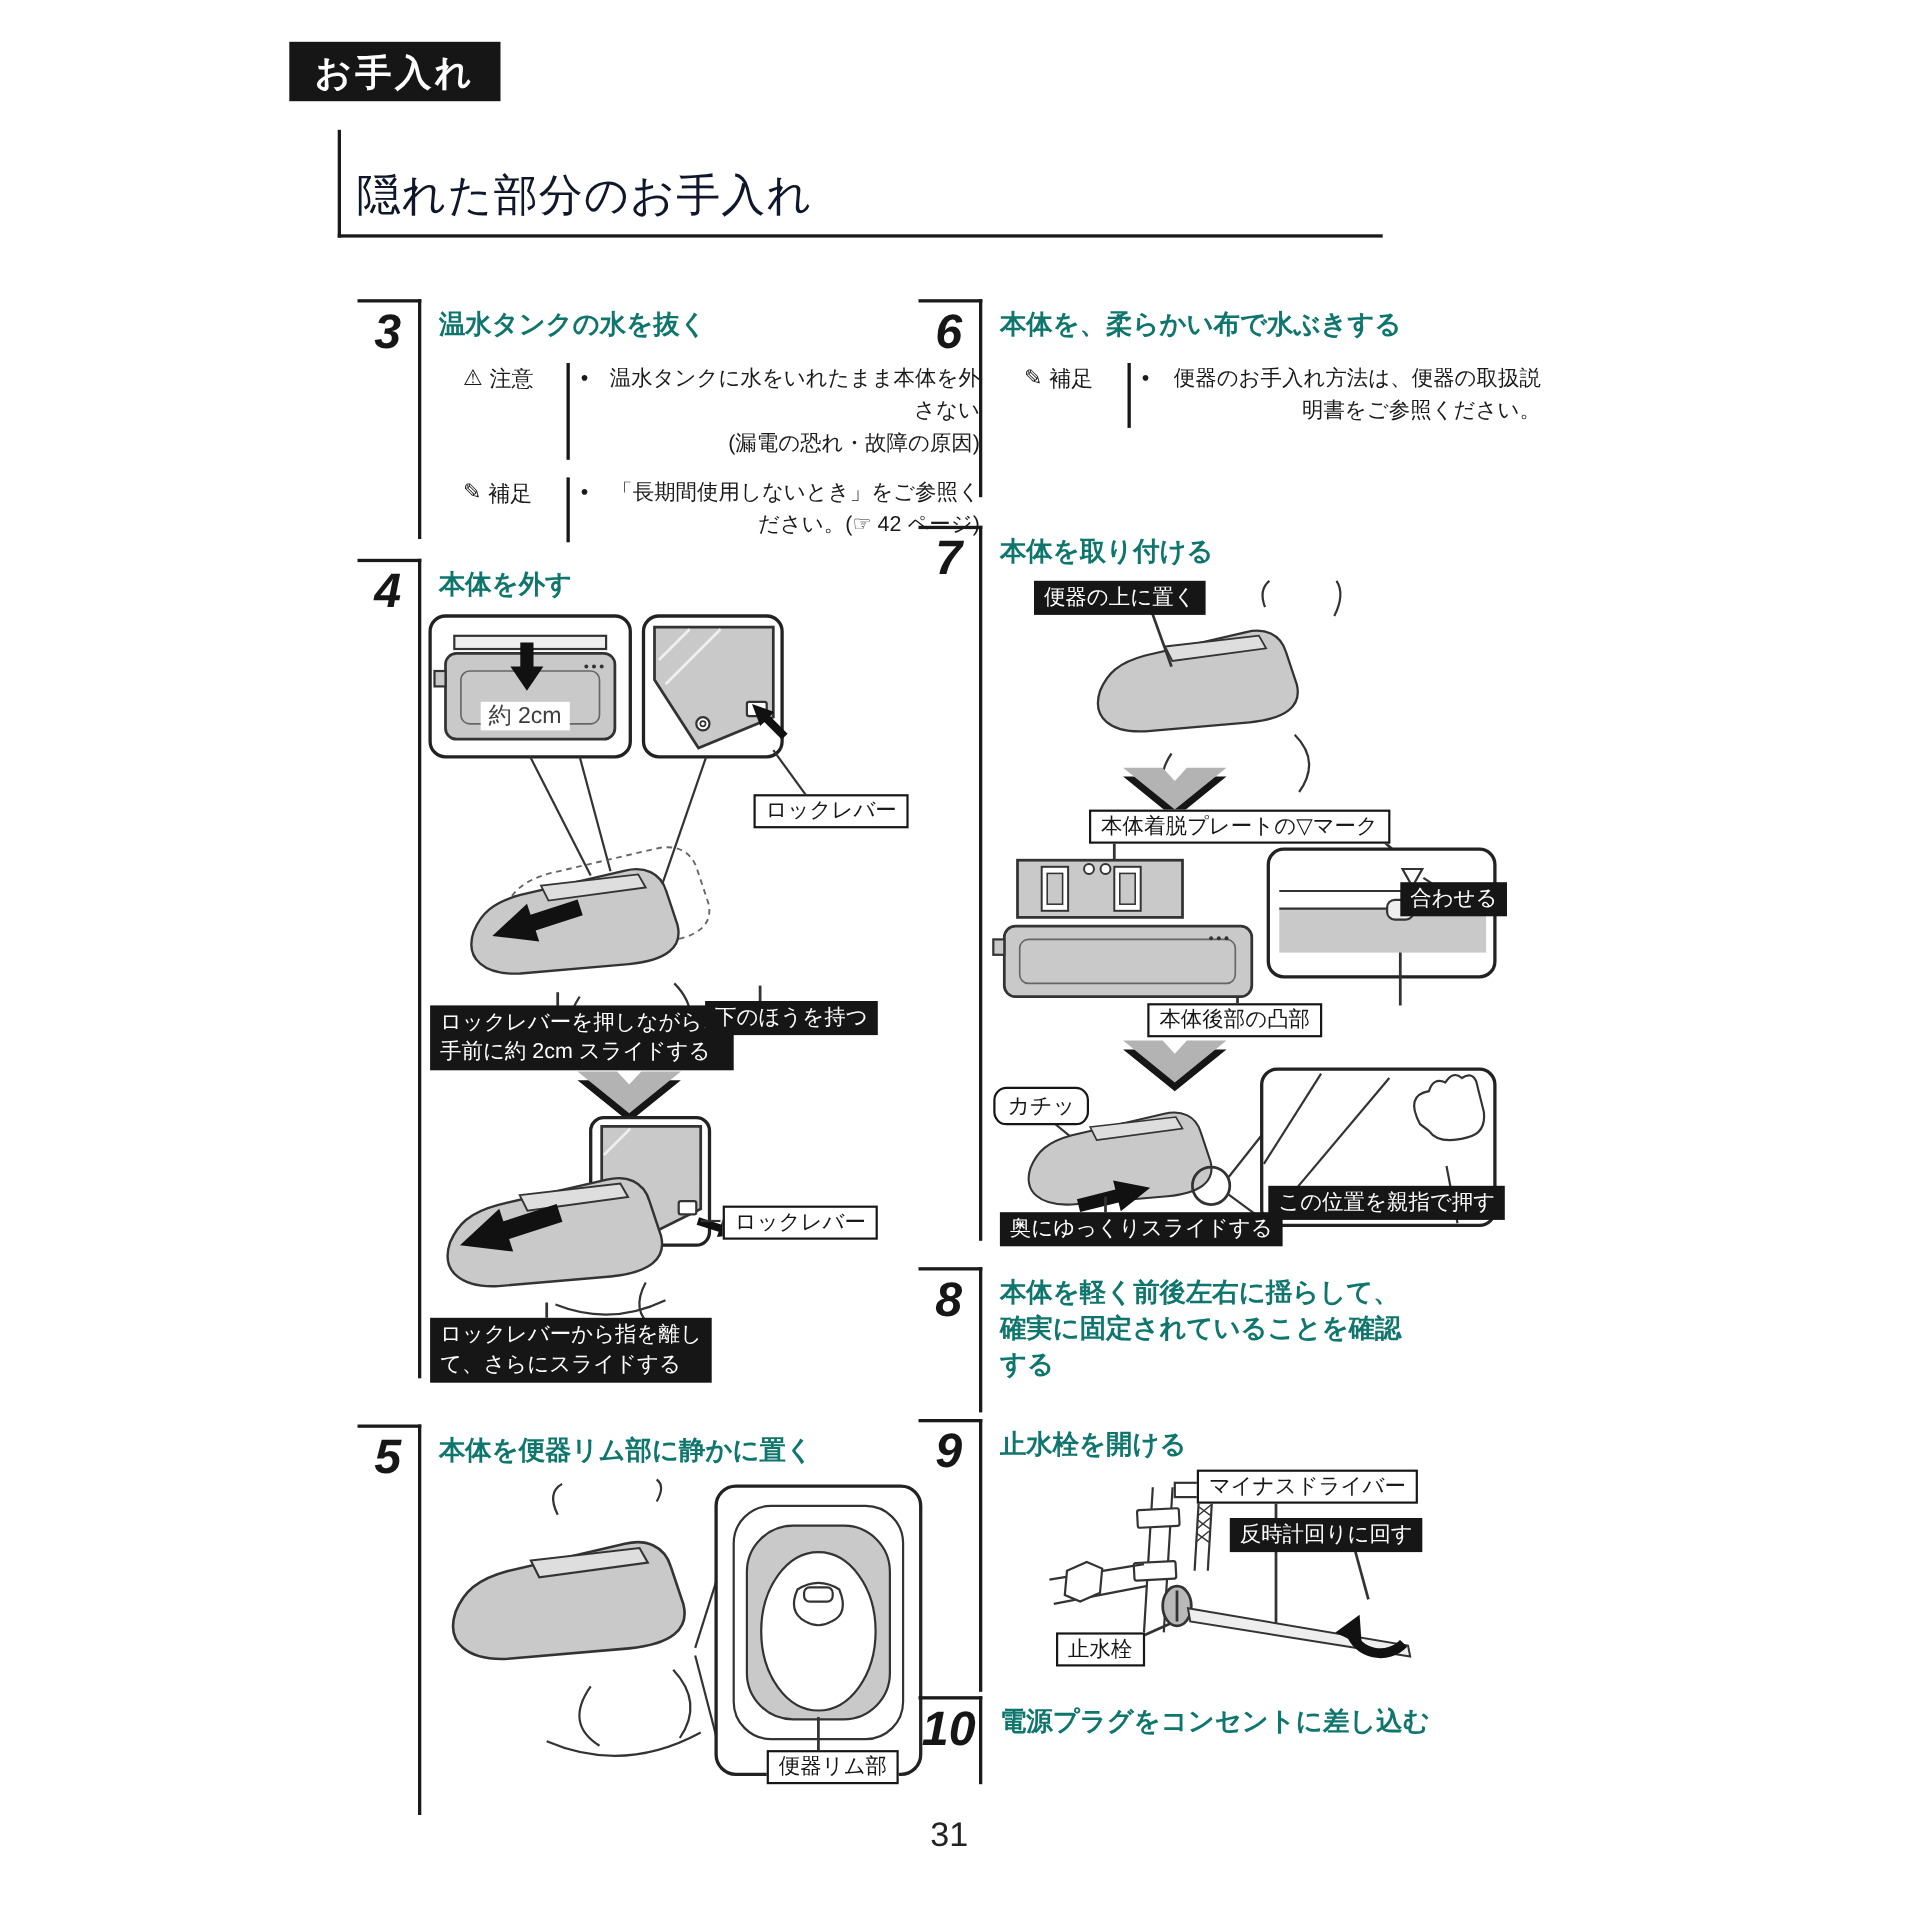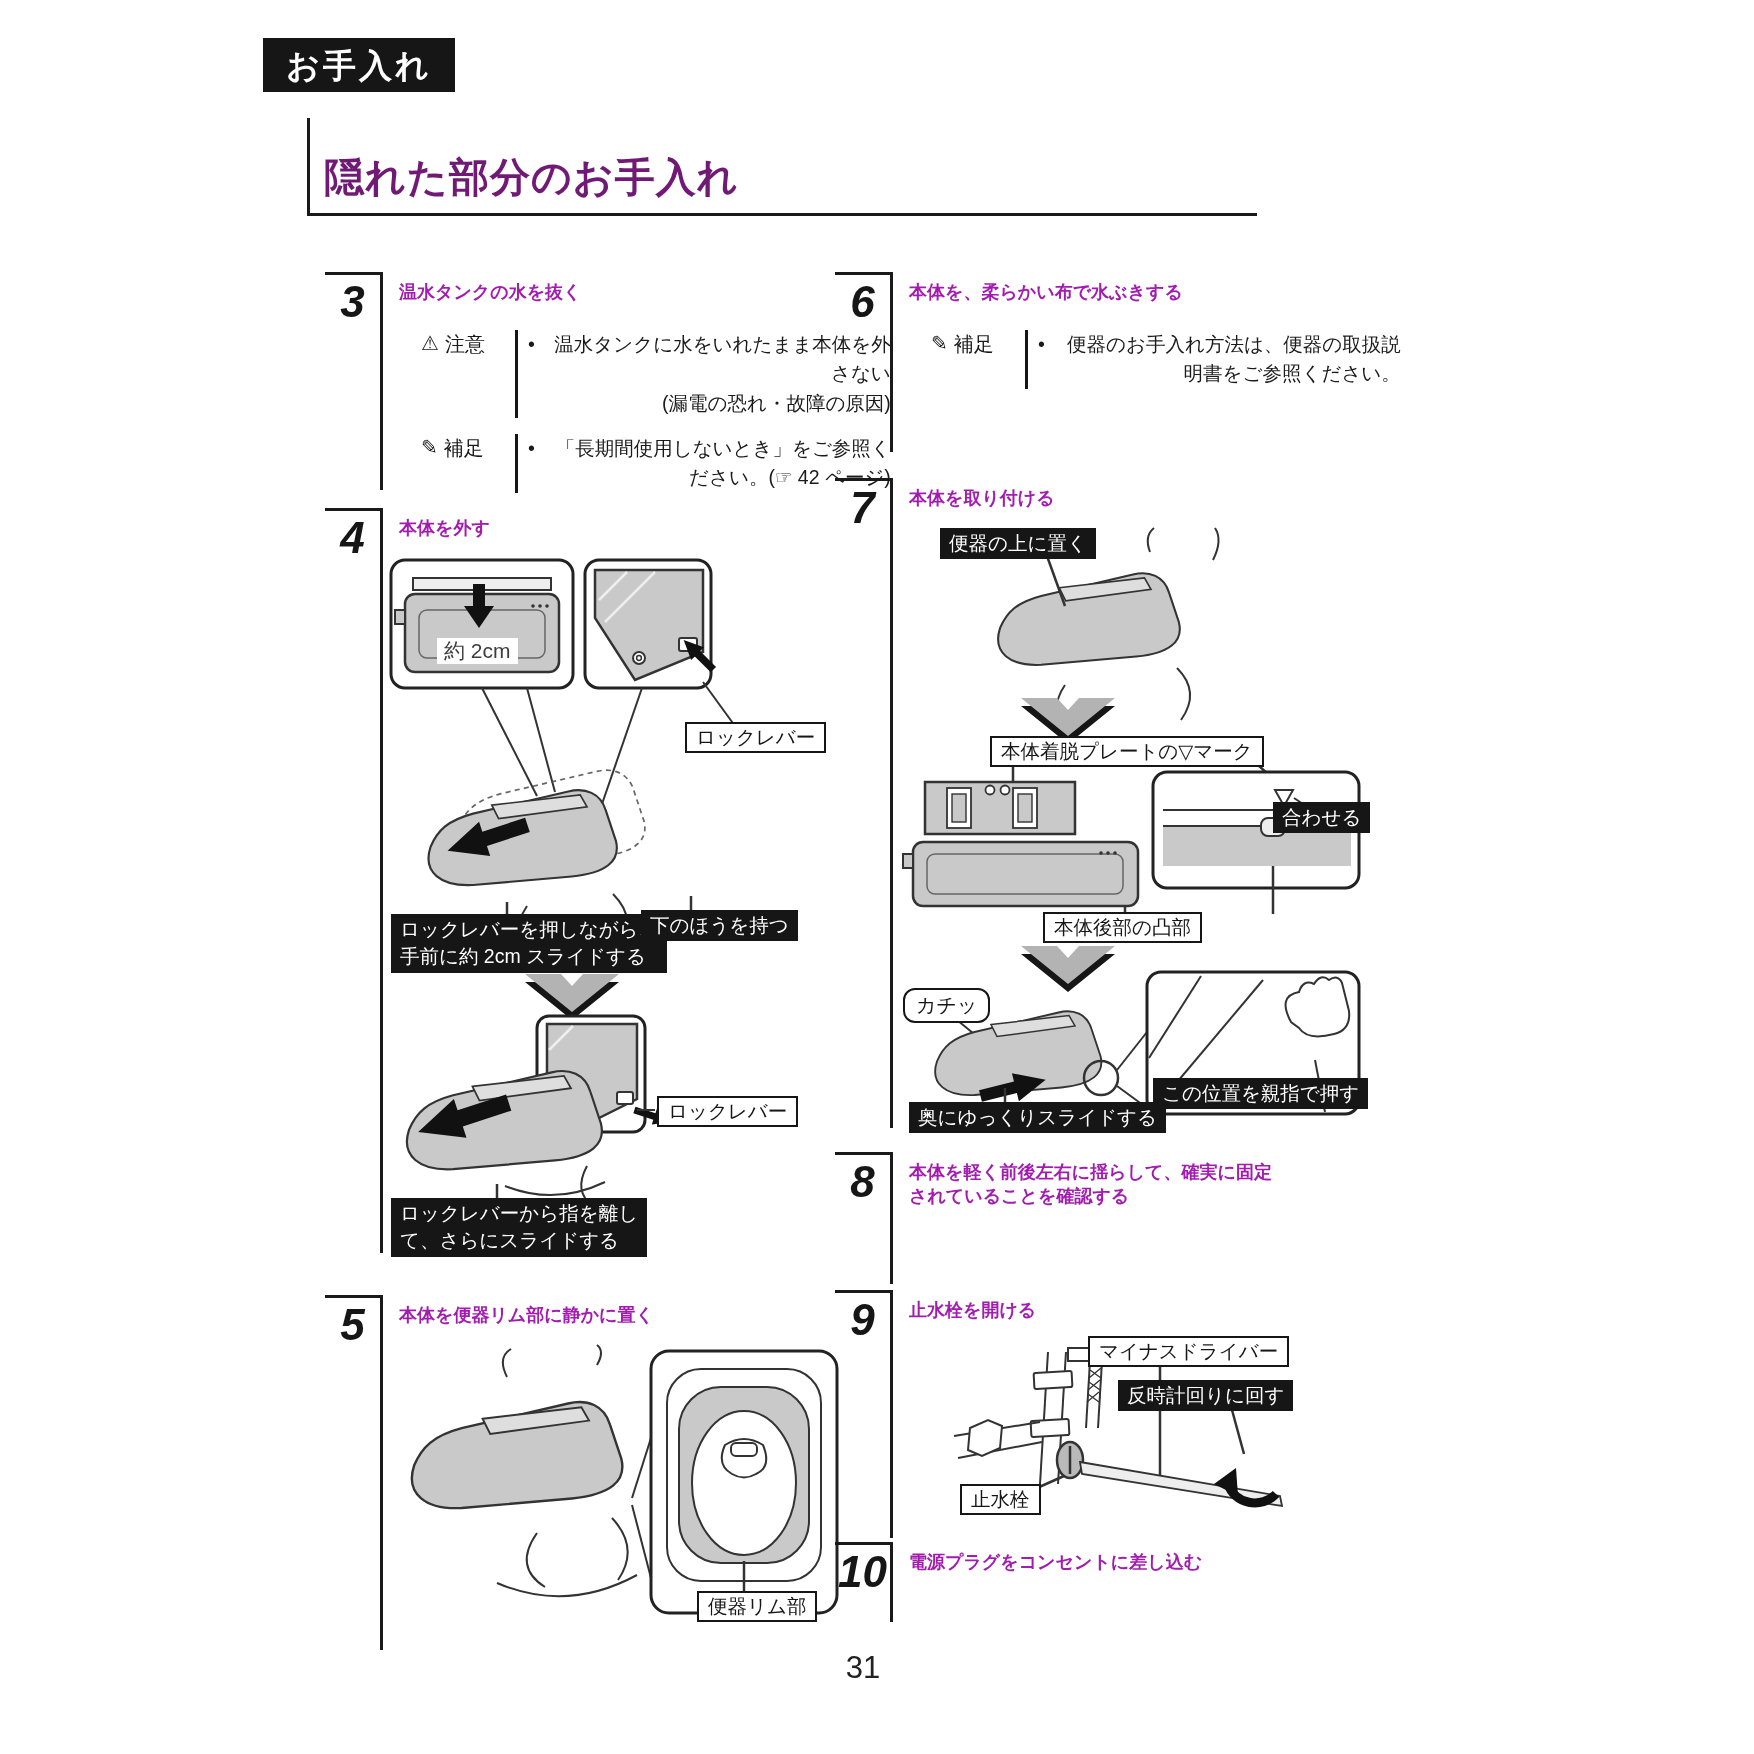--- a/index.html
+++ b/index.html
@@ -2,27 +2,27 @@
 <html><head>
 <meta charset="utf-8">
 <style>
   html,body{margin:0;padding:0;background:#fff;}
   .page{position:relative;width:1726px;height:1754px;background:#fff;overflow:hidden;
         font-family:"Liberation Sans","DejaVu Sans",sans-serif;color:#1a1a1a;}
   
   .badge{position:absolute;left:263px;top:38px;width:192px;height:54px;background:#161616;
          color:#fff;font-size:33px;font-weight:bold;text-align:center;line-height:56px;letter-spacing:3px;}
   .title-bar{position:absolute;left:307px;top:118px;width:3px;height:98px;background:#1a1a1a;}
-  .page-title{position:absolute;left:324px;top:150px;font-size:40px;letter-spacing:1px;color:#701a75;font-weight:bold;}
+  .page-title{position:absolute;left:324px;top:150px;font-size:40px;letter-spacing:1px;color:#0f172a;}
   .title-rule{position:absolute;left:307px;top:213px;width:950px;height:3px;background:#1a1a1a;}
   
   .step{position:absolute;}
   .gutter{position:absolute;left:0;top:0;width:58px;border-top:3px solid #1a1a1a;border-right:3px solid #1a1a1a;box-sizing:border-box;}
   .num{font-size:44px;font-weight:bold;font-style:italic;text-align:center;padding-top:2px;color:#161616;}
-  .stitle{position:absolute;left:74px;top:8px;font-size:18px;font-weight:bold;line-height:1.35;color:#a21caf;}
+  .stitle{position:absolute;left:74px;top:8px;font-size:24px;font-weight:bold;line-height:1.35;color:#0f766e;}
   
   .note-row{position:absolute;display:flex;align-items:stretch;}
   .note-head{display:flex;align-items:flex-start;gap:6px;font-size:20px;width:92px;flex:none;padding-top:1px;}
   .note-div{width:3px;background:#161616;margin:0 10px 0 2px;flex:none;}
   .note-body{font-size:19.5px;line-height:1.5;display:flex;}
   .bullet{flex:none;margin-right:4px;}
   .note-text{width:352px;text-align:right;}
   
   .black-label{position:absolute;background:#161616;color:#fff;font-size:19.5px;line-height:1.4;
                padding:2px 9px;white-space:nowrap;}

